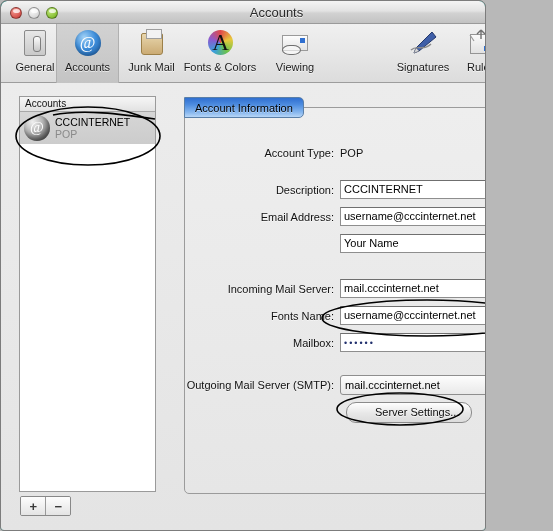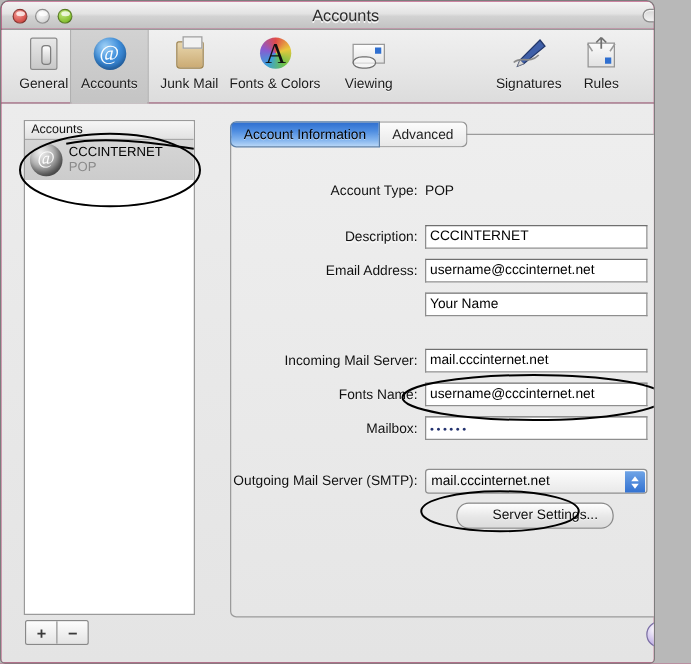--- a/index.html
+++ b/index.html
@@ -6,22 +6,22 @@
   html,body { width:553px; height:531px; overflow:hidden; }
   body {
     font-family: "Liberation Sans", sans-serif;
     font-size: 11px;
     background: #b8b8b8;
     -webkit-font-smoothing: antialiased;
   }
 
   
   #window {
-    position:absolute; left:0; top:0; width:524px; height:531px;
-    background:#be185d;
+    position:absolute; left:0; top:0; width:486px; height:531px;
+    background:#0f766e;
     border:1px solid #7c7c7c;
     border-radius:7px 7px 4px 4px;
     overflow:hidden;
   }
 
   
   #titlebar {
     position:absolute; left:0; top:0; width:551px; height:23px;
     background: linear-gradient(to bottom,#f4f4f4 0%,#e3e3e3 45%,#d2d2d2 55%,#c2c2c2 100%);
     border-bottom:1px solid #9a9a9a;
@@ -369,21 +369,20 @@
 
     <div id="sidebar-buttons">
       <div class="sb-btn" id="sb-plus">+</div>
       <div class="sb-btn" id="sb-minus">−</div>
     </div>
 
     <div id="tabbox"></div>
 
     <div id="tabstrip">
       <div class="tab active">Account Information</div>
-      <div class="tab">Advanced</div>
     </div>
 
     <div class="frow" style="left:233px; top:60px; width:100px;">
       <div class="flabel">Account Type:</div>
     </div>
     <div class="fvalue-static" style="position:absolute; left:339px; top:60px;">POP</div>
 
     <div class="frow" style="left:233px; top:97px; width:100px;">
       <div class="flabel">Description:</div>
     </div>
@@ -415,21 +414,21 @@
       <div class="flabel">Outgoing Mail Server (SMTP):</div>
     </div>
     <div id="smtp-popup" style="left:339px; top:292px; width:178px;">
       <span>mail.cccinternet.net</span>
       <div id="smtp-arrows">
         <div class="arrow-up"></div>
           <div class="arrow-dn"></div>
       </div>
     </div>
 
-    <div id="server-settings" style="left:364px; top:319px;padding-left:28px;">Server Settings...</div>
+    <div id="server-settings" style="left:345px; top:319px;padding-left:28px;">Server Settings...</div>
 
     <div id="help-button">?</div>
 
     <div id="resize-grip">
       <i style="bottom:2px;  width:12px;"></i>
       <i style="bottom:5px;  width:9px;"></i>
       <i style="bottom:8px;  width:6px;"></i>
       <i style="bottom:11px; width:3px;"></i>
     </div>
   </div>

